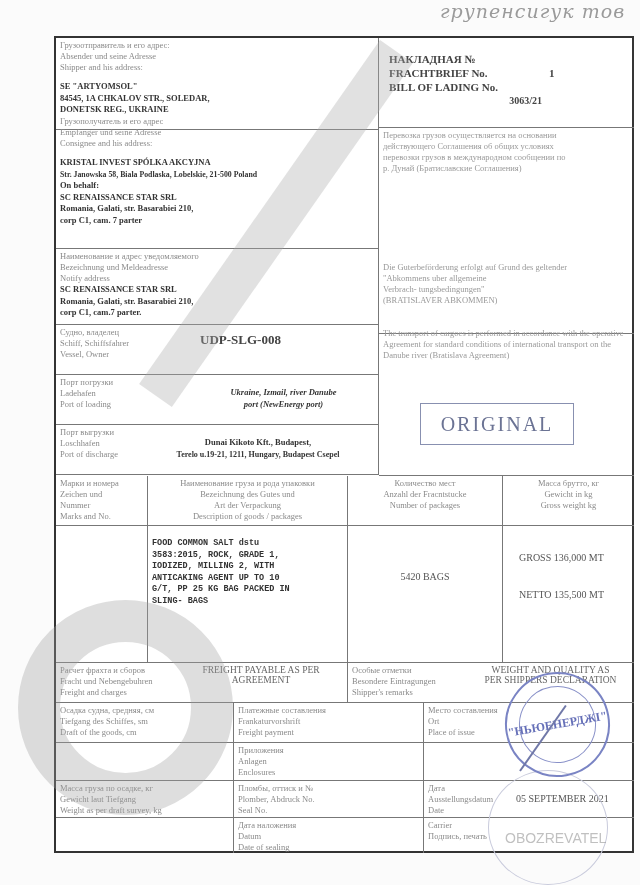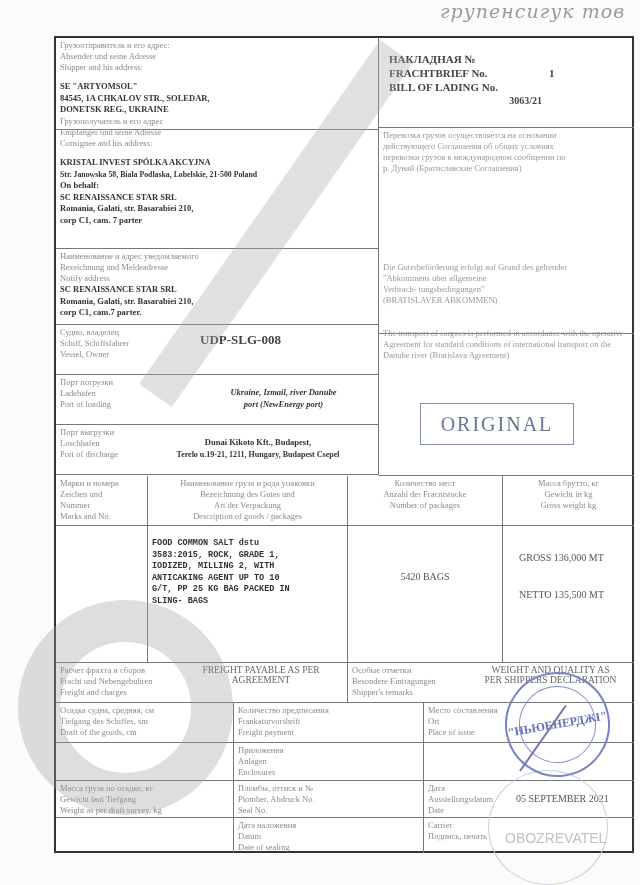--- a/index.html
+++ b/index.html
@@ -211,21 +211,21 @@
       <span style="display:block;font-size:9.5px;color:#666;">PER SHIPPERS DECLARATION</span>
     </div>
   </div>
 
   <div class="cell" style="left:0;top:665px;width:178px;height:40px;">
     <span class="lbl">Осадка судна, средняя, см</span>
     <span class="lbl">Tiefgang des Schiffes, sm</span>
     <span class="lbl">Draft of the goods, cm</span>
   </div>
   <div class="cell" style="left:178px;top:665px;width:190px;height:40px;">
-    <span class="lbl">Количество предписания</span>
+    <span class="lbl">Платежные составления</span>
     <span class="lbl">Frankaturvorshrift</span>
     <span class="lbl">Freight payment</span>
   </div>
   <div class="cell" style="left:368px;top:665px;width:210px;height:40px;border-right:none;">
     <span class="lbl">Место составления</span>
     <span class="lbl">Ort</span>
     <span class="lbl">Place of issue</span>
   </div>
 
   <div class="cell" style="left:0;top:705px;width:178px;height:38px;"></div>

